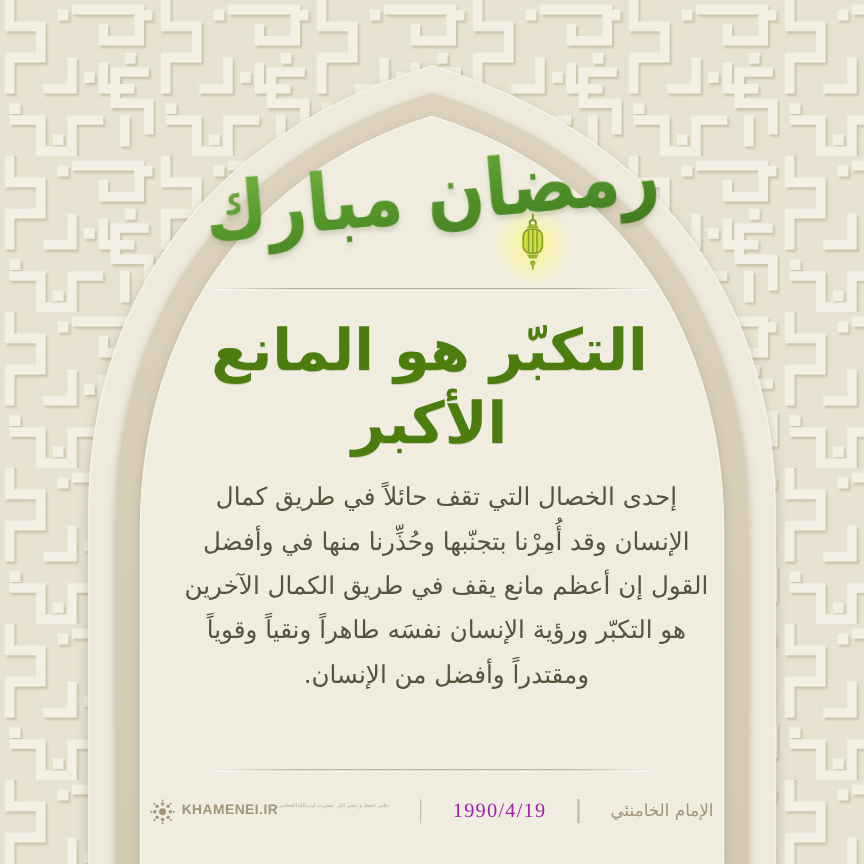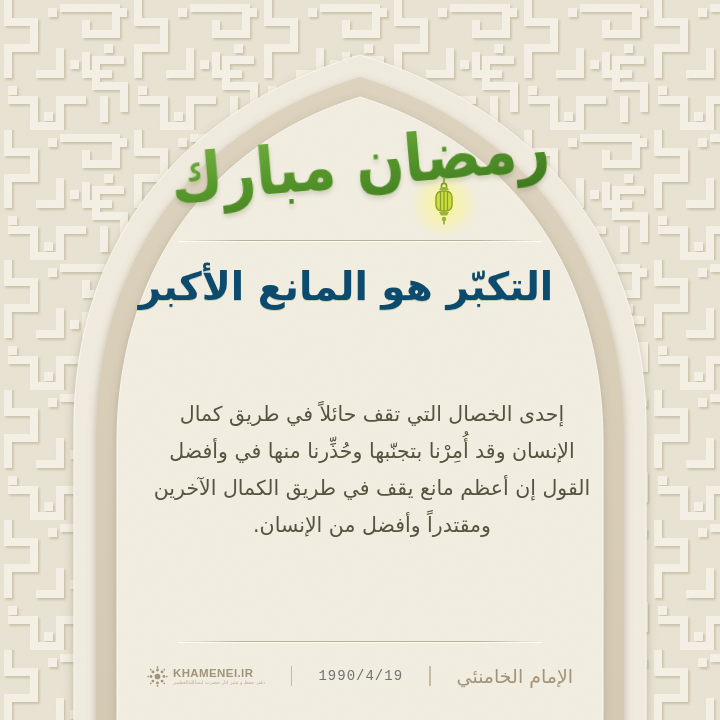--- a/index.html
+++ b/index.html
@@ -28,41 +28,41 @@
     background:radial-gradient(circle,rgba(252,246,140,.95) 0%,rgba(252,246,140,0) 68%);
     pointer-events:none;}
   .lantern{position:absolute;left:431px;top:178px;width:26px;height:48px;}
 
   .divider{position:absolute;height:1px;left:178px;width:364px;
     background:linear-gradient(90deg,rgba(178,168,145,0) 0%,#b9af97 18%,#b9af97 82%,rgba(178,168,145,0) 100%);
     box-shadow:0 1px 0 rgba(255,255,255,.75);}
   .divider.top{top:240px;}
   .divider.bottom{top:641px;}
 
-  .title{position:absolute;top:262px;left:96px;width:500px;text-align:center;
-    direction:rtl;color:#0c4a6e;font-weight:bold;font-size:39px;line-height:1.27;
+  .title{position:absolute;top:262px;left:108px;width:500px;text-align:center;
+    direction:rtl;color:#4d7c0f;font-weight:bold;font-size:48px;line-height:1.27;
     text-shadow:0 1px 0 rgba(74,115,40,.25);}
   .title .tline{display:block;}
 
   .bodytext{position:absolute;top:384px;left:110px;width:500px;text-align:center;
     direction:rtl;color:#56543e;font-size:20.5px;line-height:37px;font-weight:500;}
   .bodytext .bline{display:block;white-space:nowrap;}
 
   
   .footer{position:absolute;top:654px;left:117px;width:486px;height:44px;
     display:flex;align-items:center;justify-content:center;gap:26px;direction:ltr;}
   .fsep{width:1.5px;height:20px;background:#c6bca6;}
   .logo{display:flex;align-items:center;gap:5px;}
-  .logo-texts{display:flex;flex-direction:column;line-height:1.15;}
+  .logo-texts{display:flex;line-height:1.15;}
   .brand{font-family:"Liberation Sans",sans-serif;font-weight:bold;font-size:11.5px;
     letter-spacing:.4px;color:#a2947b;}
   .tagline{font-size:5px;color:#bcb098;direction:rtl;white-space:nowrap;overflow:hidden;
     max-width:92px;}
-  .fdate{font-family:Liberation Mono, monospace;font-size:14px;color:#737373;letter-spacing:1px;}
-  .fauthor{direction:rtl;font-size:19px;color:#a3947b;}
+  .fdate{font-family:Liberation Serif, serif;font-size:17px;color:#a21caf;letter-spacing:1px;}
+  .fauthor{direction:rtl;font-size:14px;color:#a3947b;}
 </style>
 </head>
 <body>
 
 <div class="stage">
 
   <svg class="abs" viewBox="0 0 720 720" aria-hidden="true">
     <defs>
       <filter id="tileShadow" x="-20%" y="-20%" width="140%" height="140%">
         <feDropShadow dx="1.6" dy="2" stdDeviation="1.1" flood-color="#b3a789" flood-opacity="0.55"></feDropShadow>
@@ -144,20 +144,21 @@
     <div class="divider top"></div>
 
     <h1 class="title" style="margin:0">
       <span class="tline">التكبّر هو المانع الأكبر</span>
     </h1>
 
     <p class="bodytext" style="margin:12px">
       <span class="bline">إحدى الخصال التي تقف حائلاً في طريق كمال</span>
       <span class="bline">الإنسان وقد أُمِرْنا بتجنّبها وحُذِّرنا منها في وأفضل</span>
       <span class="bline">القول إن أعظم مانع يقف في طريق الكمال الآخرين</span>
+      <span class="bline">هو التكبّر ورؤية الإنسان نفسَه طاهراً ونقياً وقوياً</span>
       <span class="bline">ومقتدراً وأفضل من الإنسان.</span>
     </p>
 
     <div class="divider bottom"></div>
 
     <div class="footer">
       <div class="logo">
         <svg viewBox="0 0 22 22" width="21" height="21" aria-hidden="true" fill="#a2947b">
           <circle cx="11" cy="11" r="3"></circle>
           <g>

